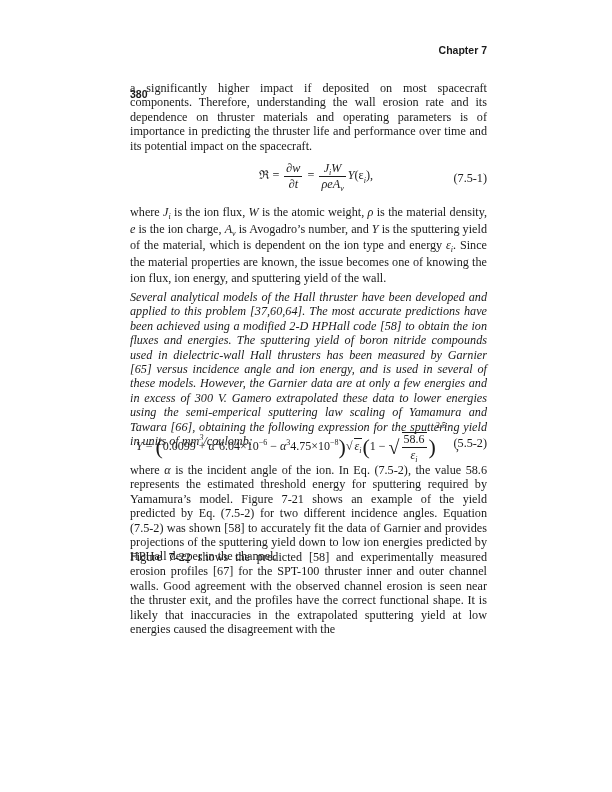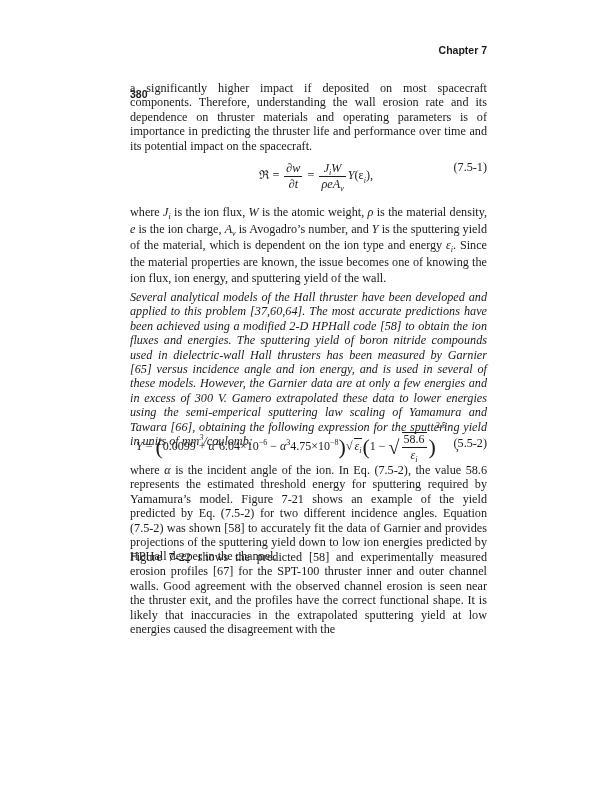--- a/index.html
+++ b/index.html
@@ -35,21 +35,21 @@
 
   <div class="body" style="top:81px;">
     <p class="p">a significantly higher impact if deposited on most spacecraft components. Therefore, understanding the wall erosion rate and its dependence on thruster materials and operating parameters is of importance in predicting the thruster life and performance over time and its potential impact on the spacecraft.</p>
   </div>
 
 
   <div class="eq" style="top:160px; left:130px; width:357px; height:36px;">
     <div style="position:absolute; left:129px; top:2px; white-space:nowrap;">
       <span class="i" style="font-style:normal;">ℜ</span><span> = </span><span class="frac"><span class="num i">∂w</span><span class="den i">∂t</span></span><span> = </span><span class="frac"><span class="num i"><span>J</span><sub>i</sub><span>W</span></span><span class="den i"><span>ρeA</span><sub>v</sub></span></span><span class="i">Y</span><span>(ε</span><sub class="i">i</sub><span>),</span>
     </div>
-    <span class="eqno" style="top:0;text-align:center;">(7.5-1)</span>
+    <span class="eqno" style="top:11px;text-align:center;">(7.5-1)</span>
   </div>
 
   <div class="body" style="top:204px; line-height:16.6px;">
     <p class="p"><span>where </span> <span class="i">J</span><sub class="i">i</sub><span> is the ion flux, </span><span class="i">W</span><span> is the atomic weight, </span><span class="i">ρ</span><span> is the material density, </span><span class="i">e</span><span> is the ion charge, </span> <span class="i">A</span><sub class="i">v</sub><span> is Avogadro’s number, and </span><span class="i">Y</span><span> is the sputtering yield of the material, which is dependent on the ion type and energy </span><span class="i">ε</span><sub class="i">i</sub><span>. Since the material properties are known, the issue becomes one of knowing the ion flux, ion energy, and sputtering yield of the wall.</span></p>
   </div>
 
   <div class="body" style="top:290px;font-style:italic;">
     <p class="p"><span>Several analytical models of the Hall thruster have been developed and applied to this problem [37,60,64]. The most accurate predictions have been achieved using a modified 2-D HPHall code [58] to obtain the ion fluxes and energies. The sputtering yield of boron nitride compounds used in dielectric-wall Hall thrusters has been measured by Garnier [65] versus incidence angle and ion energy, and is used in several of these models. However, the Garnier data are at only a few energies and in excess of 300 V. Gamero extrapolated these data to lower energies using the semi-emperical sputtering law scaling of Yamamura and Tawara [66], obtaining the following expression for the sputtering yield in units of mm</span><sup>3</sup><span>/coulomb:</span></p>
   </div>
 

